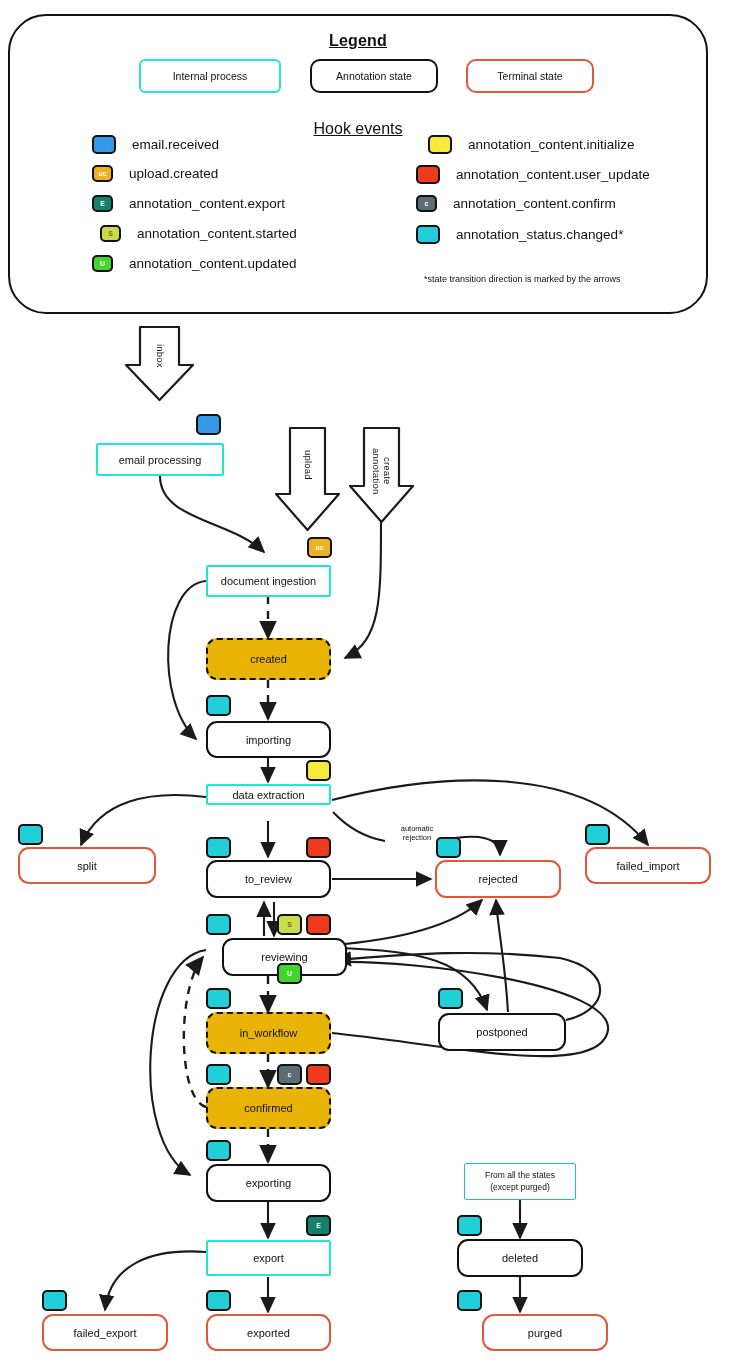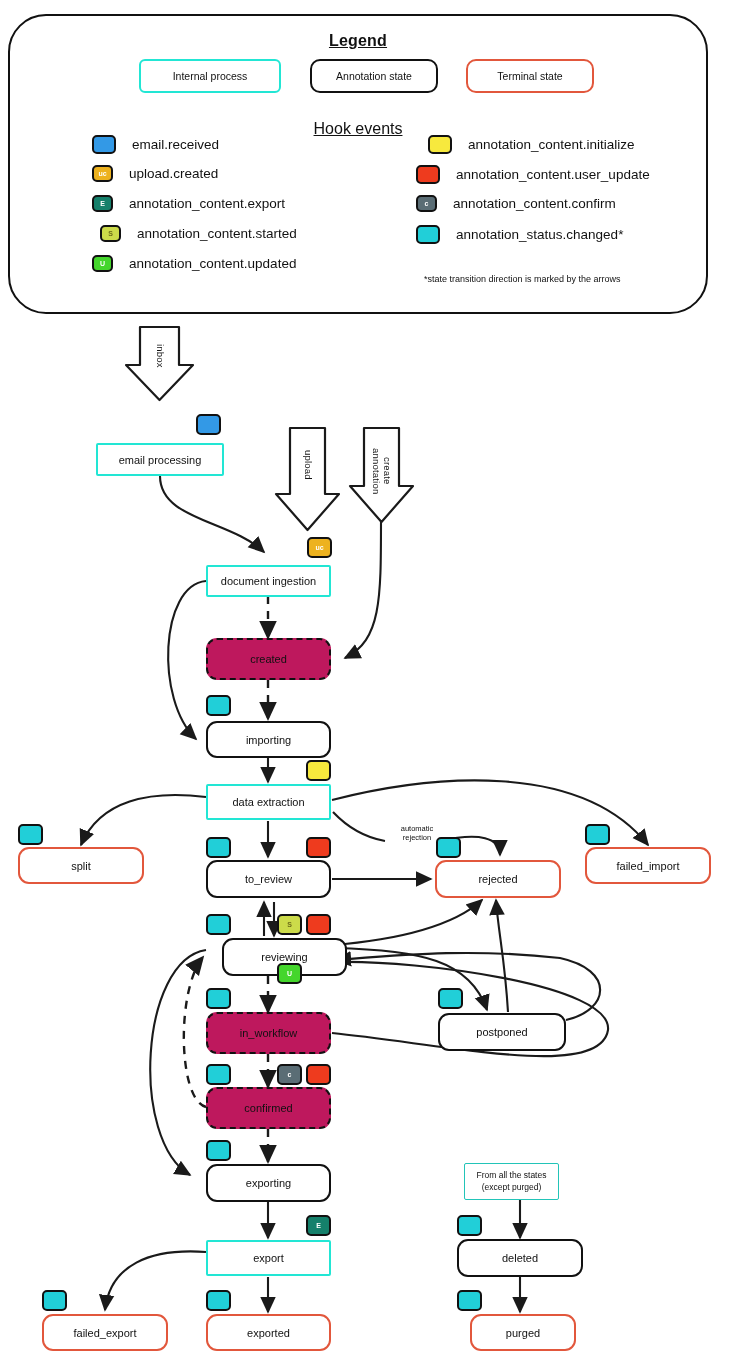--- a/index.html
+++ b/index.html
@@ -28,21 +28,21 @@
   .chip.sm{width:21px;height:17px;}
   #footnote{position:absolute;left:414px;top:258px;font-size:9px;}
 
   
   .node{position:absolute;background:#fff;box-sizing:border-box;
         display:flex;align-items:center;justify-content:center;
         font-size:11px;text-align:right;z-index:4;}
   .n-internal{border:2.5px solid #22e6d4;border-radius:2px;}
   .n-state{border:2.5px solid #111;border-radius:11px;}
   .n-term{border:2.5px solid #e2573c;border-radius:11px;}
-  .n-dash{border:2.5px dashed #111;border-radius:11px;background:#be185d;}
+  .n-dash{border:2.5px dashed #111;border-radius:11px;background:#eab308;}
   .n-note{border:1.6px solid #22c4b8;border-radius:2px;font-size:8.5px;line-height:1.35;
           flex-direction:column;}
 
   .badge{position:absolute;width:25px;height:21px;border-radius:5px;border:2px solid #111;
          box-sizing:border-box;z-index:6;display:flex;align-items:center;justify-content:center;
          font-size:7px;font-weight:bold;color:#fff;}
 
   .flowlabel{position:absolute;font-size:9.5px;writing-mode:vertical-rl;z-index:6;
              text-align:center;letter-spacing:.2px;}
   .flowlabel.two{line-height:1.1;}
@@ -199,23 +199,23 @@
   </svg>
 
   <div class="node n-internal" style="left:96px;top:443px;width:128px;height:33px;">email processing</div>
 
   <div class="node n-internal" style="left:206px;top:565px;width:125px;height:32px;">document ingestion</div>
 
   <div class="node n-dash" style="left:206px;top:638px;width:125px;height:42px;">created</div>
 
   <div class="node n-state" style="left:206px;top:721px;width:125px;height:37px;">importing</div>
 
-  <div class="node n-internal" style="left:206px;top:784px;width:125px;height:36px;">data extraction</div>
-
-  <div class="node n-term" style="left:18px;top:847px;width:126px;height:37px;">split</div>
+  <div class="node n-internal" style="left:206px;top:784px;width:125px;height:21px;">data extraction</div>
+
+  <div class="node n-term" style="left:18px;top:847px;width:138px;height:37px;">split</div>
 
   <div class="node n-state" style="left:206px;top:860px;width:125px;height:38px;">to_review</div>
 
   <div class="node n-term" style="left:435px;top:860px;width:126px;height:38px;">rejected</div>
 
   <div class="node n-term" style="left:585px;top:847px;width:126px;height:37px;">failed_import</div>
 
   <div class="node n-state" style="left:206px;top:938px;width:125px;height:38px;margin-left:16px;">reviewing</div>
 
   <div class="node n-dash" style="left:206px;top:1012px;width:125px;height:42px;">in_workflow</div>
@@ -225,28 +225,28 @@
   <div class="node n-state" style="left:438px;top:1013px;width:128px;height:38px;">postponed</div>
 
   <div class="node n-state" style="left:206px;top:1164px;width:125px;height:38px;">exporting</div>
 
   <div class="node n-internal" style="left:206px;top:1240px;width:125px;height:36px;">export</div>
 
   <div class="node n-term" style="left:42px;top:1314px;width:126px;height:37px;">failed_export</div>
 
   <div class="node n-term" style="left:206px;top:1314px;width:125px;height:37px;">exported</div>
 
-  <div class="node n-note" style="left:464px;top:1163px;width:95px;height:37px;">
+  <div class="node n-note" style="left:464px;top:1163px;width:112px;height:37px;">
     <span>From all the states</span>
     <span>(except purged)</span>
   </div>
 
   <div class="node n-state" style="left:457px;top:1239px;width:126px;height:38px;">deleted</div>
 
-  <div class="node n-term" style="left:470px;top:1314px;width:106px;height:37px;">purged</div>
+  <div class="node n-term" style="left:482px;top:1314px;width:126px;height:37px;border-radius:12px;">purged</div>
 
   <div class="plainlabel" style="left:388px;top:824px;width:58px;">
     <span>automatic</span><br>
     <span>rejection</span>
   </div>
 
   <div class="badge" style="left:196px;top:414px;background:#3399e6;"></div>
 
   <div class="badge" style="left:307px;top:537px;background:#edb21f;">uc</div>
 

